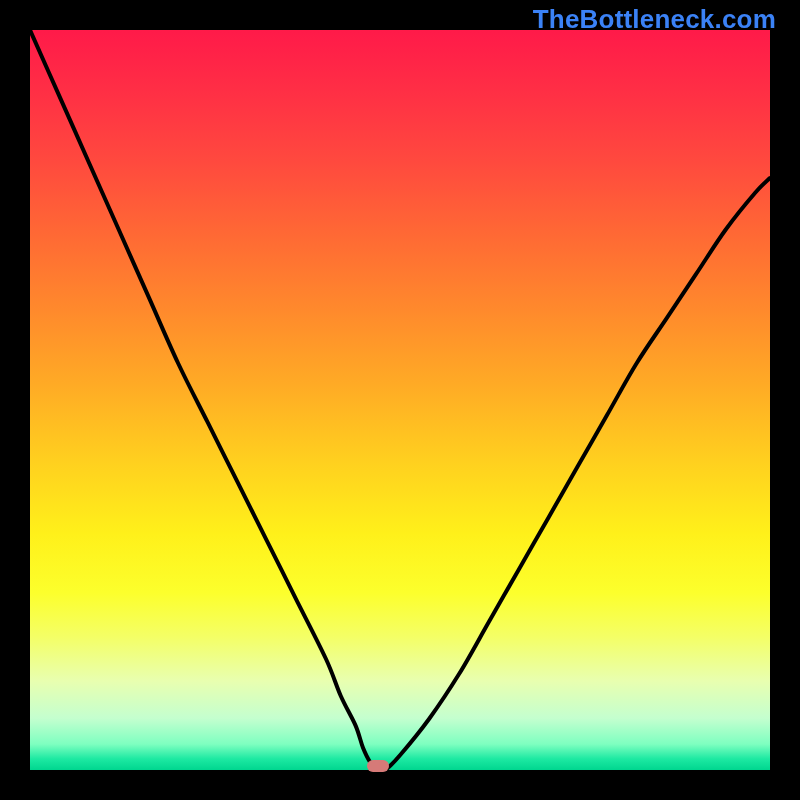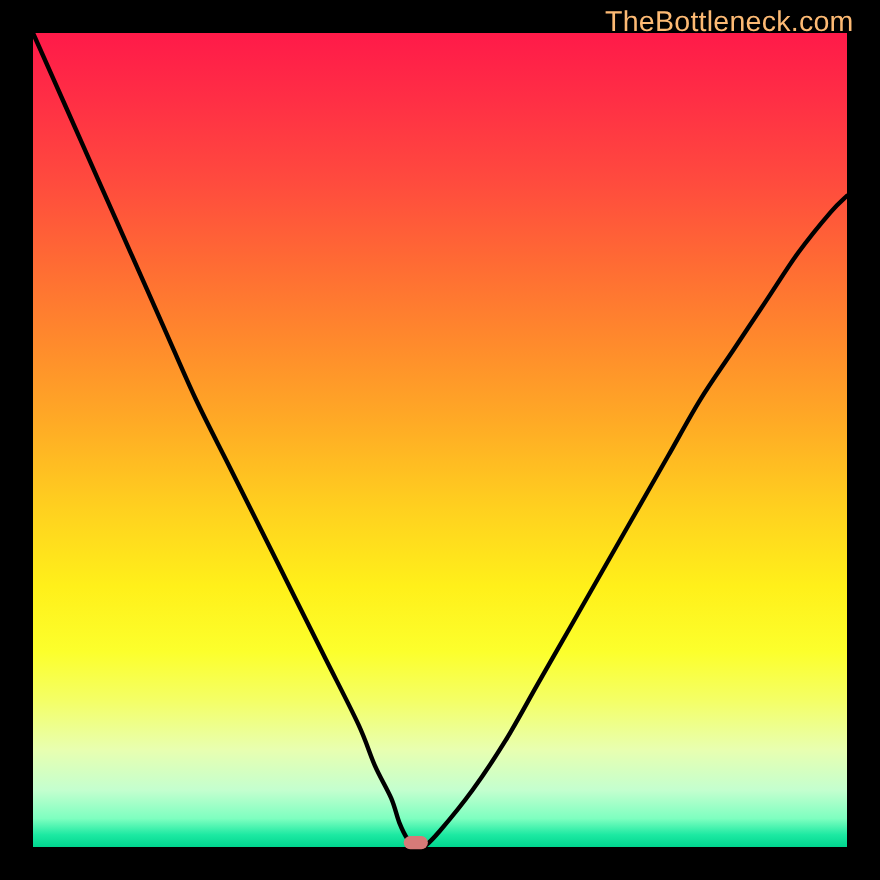--- a/index.html
+++ b/index.html
@@ -14,23 +14,23 @@
   .frame {
     position: absolute;
     left: 0; top: 0;
     width: 800px; height: 800px;
     background: #000;
   }
   .watermark {
     position: absolute;
     top: 4px;
     right: 24px;
-    color: #fdba74;
+    color: #3b82f6;
     font-size: 26px;
-    font-weight: 400;
+    font-weight: 700;
     letter-spacing: 0.2px;
     z-index: 10;
   }
   .plot-area {
     position: absolute;
     left: 30px;
     top: 30px;
     width: 740px;
     height: 740px;
     background: linear-gradient(to bottom,

